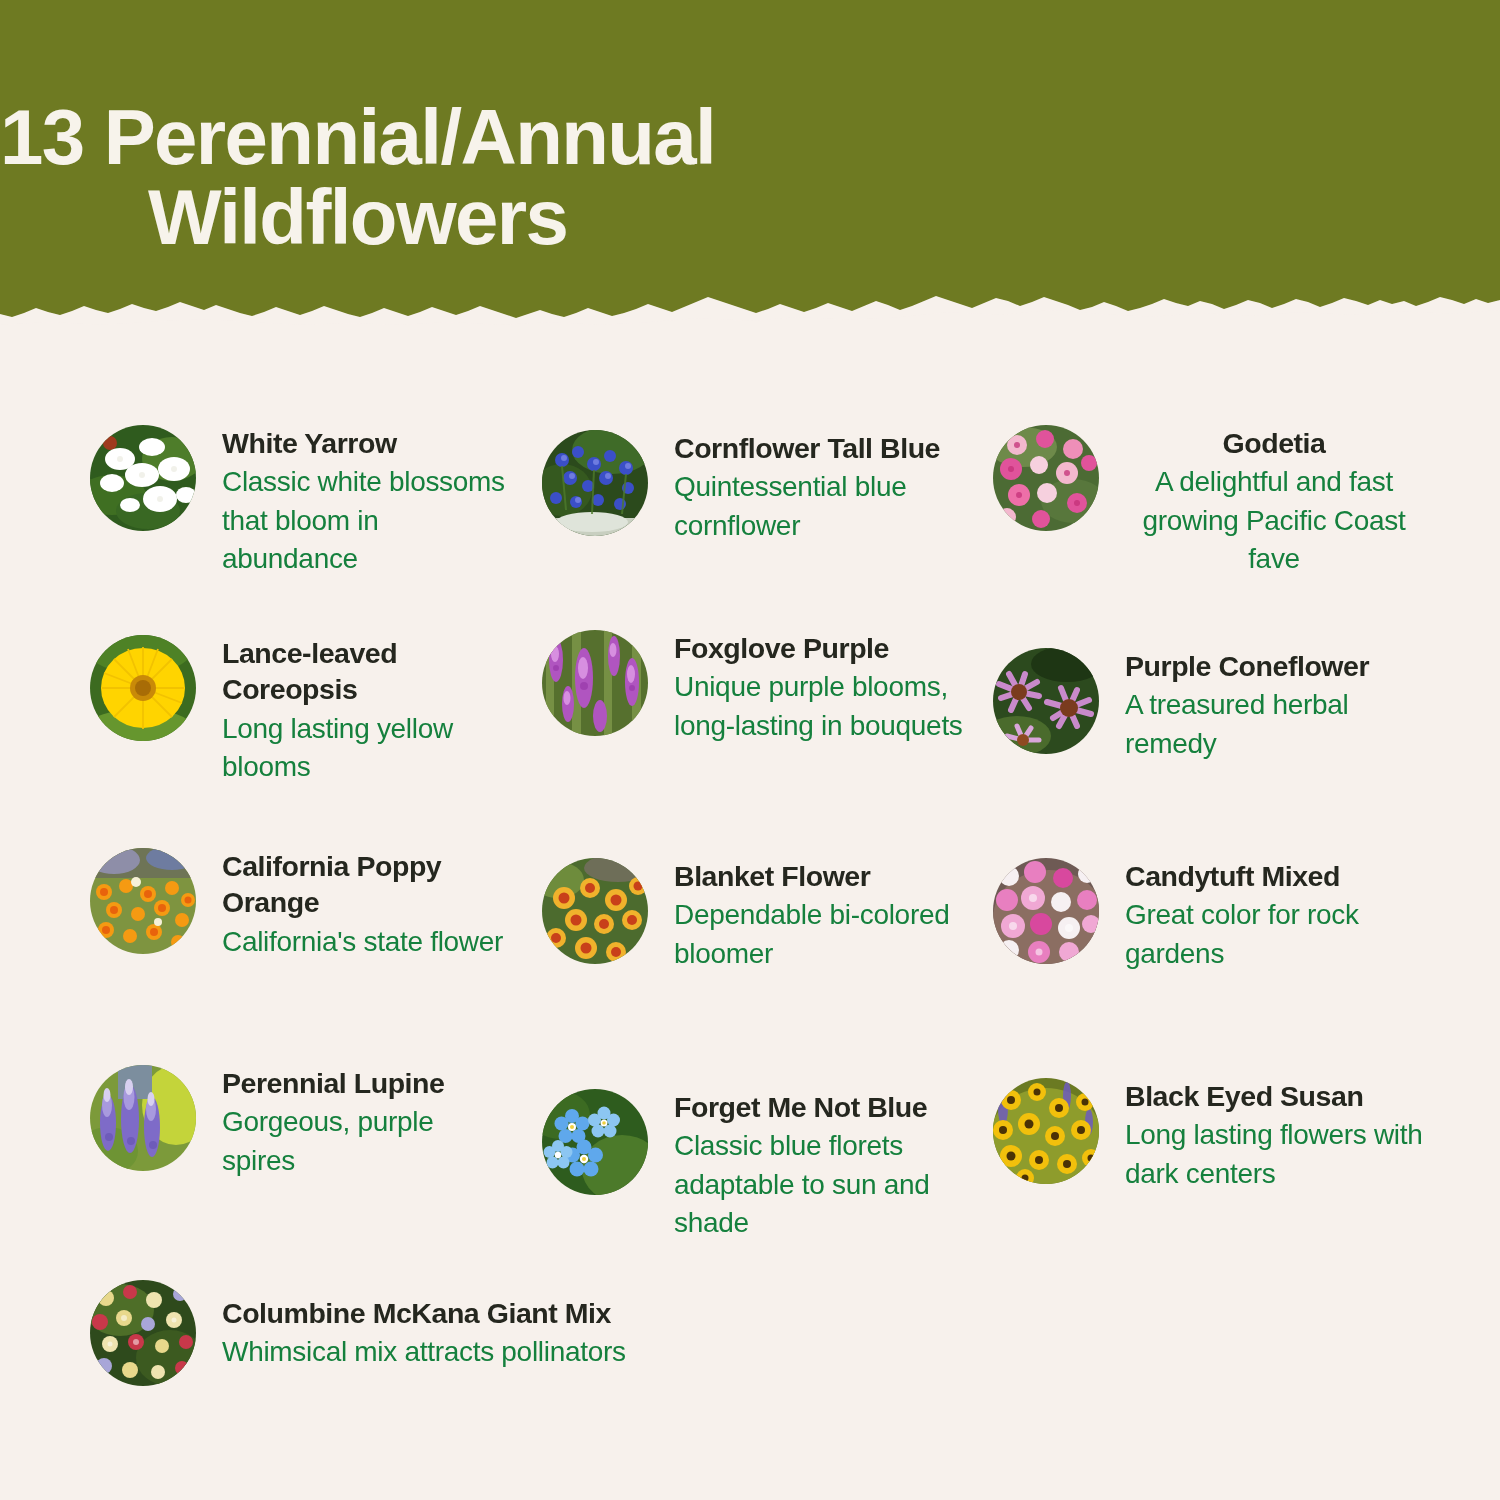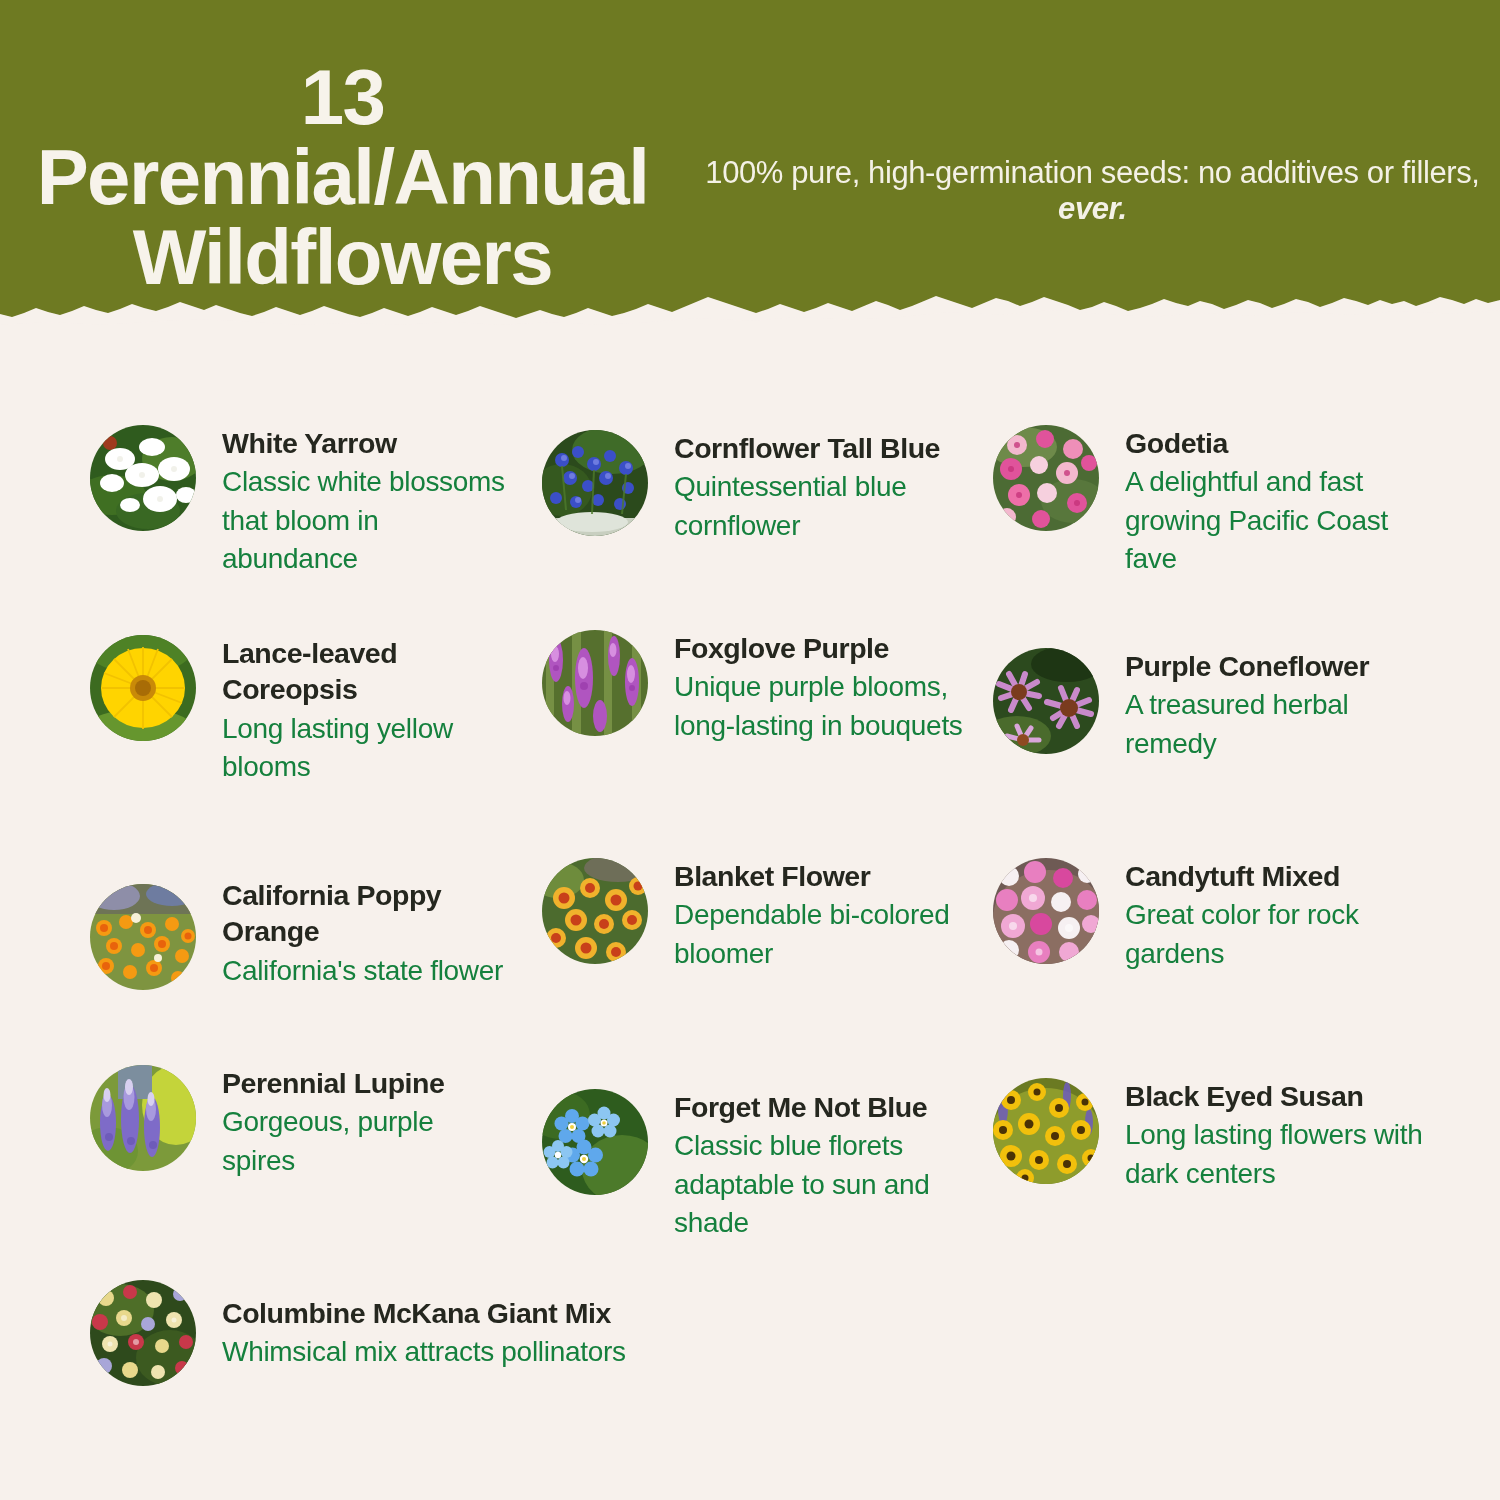--- a/index.html
+++ b/index.html
@@ -128,24 +128,20 @@
 <body>
 
 <div id="page">
 
   <div class="header-band">
     <div class="header-inner">
       <h1 class="hero-title">
         <span>13 Perennial/Annual</span><br>
         <span>Wildflowers</span>
       </h1>
-      <p class="hero-sub">
-        <span>100% pure, high-germination seeds: no additives or fillers,</span>
-        <span class="ever">ever.</span>
-      </p>
     </div>
 
     <svg class="torn-edge" viewBox="0 0 1500 60" preserveAspectRatio="none" xmlns="http://www.w3.org/2000/svg">
       <path fill="#F7F1EC" d="
         M0,60 L1500,60 L1500,30 L1488,33 L1476,29 L1464,34 L1452,30 L1440,27
         L1428,32 L1416,36 L1404,31 L1392,34 L1380,30 L1368,35 L1356,31 L1344,28
         L1332,33 L1320,37 L1308,32 L1296,29 L1284,34 L1272,38 L1260,33 L1248,30
         L1236,35 L1224,39 L1212,34 L1200,31 L1188,36 L1176,33 L1164,29 L1152,34
         L1140,38 L1128,41 L1116,36 L1104,32 L1092,37 L1080,40 L1068,35 L1056,31
         L1044,27 L1032,32 L1020,36 L1008,31 L996,28 L984,33 L972,38 L960,34
@@ -237,21 +233,21 @@
             <line x1="84" y1="44" x2="80" y2="84"></line>
           </g>
         </svg>
       </div>
       <div class="txt">
         <div class="f-name">Cornflower Tall Blue</div>
         <div class="f-desc">Quintessential blue cornflower</div>
       </div>
     </div>
 
-    <div class="item" style="left:993px; top:95px; width:430px;">
+    <div class="item" style="left:993px; top:95px; width:430px;text-align:center;">
       <div class="thumb">
         <svg viewBox="0 0 106 106" xmlns="http://www.w3.org/2000/svg">
           <rect width="106" height="106" fill="#4C6B34"></rect>
           <ellipse cx="30" cy="22" rx="34" ry="20" fill="#6E8A4A"></ellipse>
           <ellipse cx="80" cy="76" rx="32" ry="22" fill="#58773C"></ellipse>
           <g>
             <circle cx="24" cy="20" r="10" fill="#F3B8CE"></circle>
             <circle cx="52" cy="14" r="9" fill="#E0539B"></circle>
             <circle cx="80" cy="24" r="10" fill="#EE8FB8"></circle>
             <circle cx="18" cy="44" r="11" fill="#E0539B"></circle>
@@ -395,21 +391,21 @@
             <circle cx="0" cy="0" r="6" fill="#8E4A22"></circle>
           </g>
         </svg>
       </div>
       <div class="txt">
         <div class="f-name">Purple Coneflower</div>
         <div class="f-desc">A treasured herbal remedy</div>
       </div>
     </div>
 
-    <div class="item" style="left:90px;  top:547px; width:420px;align-items:flex-end;">
+    <div class="item" style="left:90px;  top:518px; width:420px;">
       <div class="thumb">
         <svg viewBox="0 0 106 106" xmlns="http://www.w3.org/2000/svg">
           <rect width="106" height="106" fill="#7E9440"></rect>
           <rect width="106" height="30" fill="#6E7456"></rect>
           <ellipse cx="24" cy="12" rx="26" ry="14" fill="#8E8EA8"></ellipse>
           <ellipse cx="82" cy="10" rx="26" ry="12" fill="#6E7CA0"></ellipse>
           <g fill="#F59A12">
             <circle cx="14" cy="44" r="8"></circle>
               <circle cx="36" cy="38" r="7"></circle>
             <circle cx="58" cy="46" r="8"></circle>

